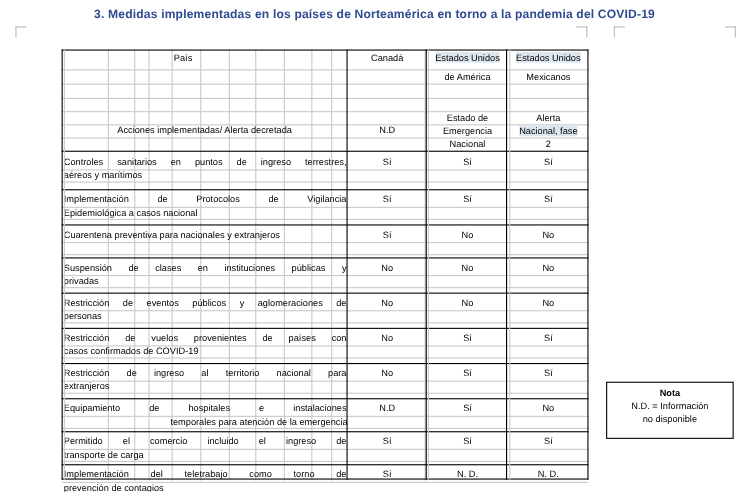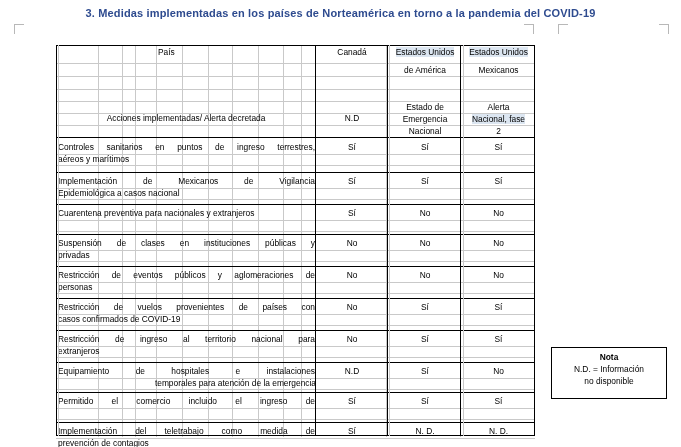--- a/index.html
+++ b/index.html
@@ -154,21 +154,21 @@
     <div class="cell center" style="left: 406px; top: 69px; width: 73px; height: 13px;"><span class="hl">Nacional, fase</span></div>
     <div class="cell center" style="left: 406px; top: 81px; width: 73px; height: 13px;">2</div>
     <div class="cell just" style="left: 0px; top: 97px; width: 260px; height: 12px;">Controles sanitarios en puntos de ingreso terrestres,</div>
     <div class="cell leftpad" style="left: 0px; top: 109px; width: 260px; height: 12px;">aéreos y marítimos</div>
     <div class="cell center" style="left: 260px; top: 97px; width: 72px; height: 12px;">Sí</div>
     <div class="cell center" style="left: 332px; top: 97px; width: 74px; height: 12px;">Sí</div>
     <div class="cell center" style="left: 406px; top: 97px; width: 73px; height: 12px;">Sí</div>
     <div class="grid-faint grid-h" style="left: 0px; top: 109px; width: 479px;"></div>
     <div class="grid-faint grid-h" style="left: 0px; top: 120px; width: 479px;"></div>
     <div class="rule rule-h" style="left: 0px; top: 127px; width: 479px;"></div>
-    <div class="cell just" style="left: 0px; top: 131px; width: 260px; height: 12px;">Implementación de Mexicanos de Vigilancia</div>
+    <div class="cell just" style="left: 0px; top: 131px; width: 260px; height: 12px;">Implementación de Protocolos de Vigilancia</div>
     <div class="cell leftpad" style="left: 0px; top: 143px; width: 260px; height: 12px;">Epidemiológica a casos nacional</div>
     <div class="cell center" style="left: 260px; top: 131px; width: 72px; height: 12px;">Sí</div>
     <div class="cell center" style="left: 332px; top: 131px; width: 74px; height: 12px;">Sí</div>
     <div class="cell center" style="left: 406px; top: 131px; width: 73px; height: 12px;">Sí</div>
     <div class="grid-faint grid-h" style="left: 0px; top: 143px; width: 479px;"></div>
     <div class="grid-faint grid-h" style="left: 0px; top: 154px; width: 479px;"></div>
     <div class="rule rule-h" style="left: 0px; top: 159px; width: 479px;"></div>
     <div class="cell leftpad" style="left: 0px; top: 163px; width: 260px; height: 12px;">Cuarentena preventiva para nacionales y extranjeros</div>
     <div class="cell center" style="left: 260px; top: 163px; width: 72px; height: 12px;">Sí</div>
     <div class="cell center" style="left: 332px; top: 163px; width: 74px; height: 12px;">No</div>
@@ -210,27 +210,28 @@
     <div class="rule rule-h" style="left: 0px; top: 317px; width: 479px;"></div>
     <div class="cell just" style="left: 0px; top: 321px; width: 260px; height: 12px;">Equipamiento de hospitales e instalaciones</div>
     <div class="cell leftpad" style="left: 0px; top: 333px; width: 260px; height: 12px; text-align: right;">temporales para atención de la emergencia</div>
     <div class="cell center" style="left: 260px; top: 321px; width: 72px; height: 12px;">N.D</div>
     <div class="cell center" style="left: 332px; top: 321px; width: 74px; height: 12px;">Sí</div>
     <div class="cell center" style="left: 406px; top: 321px; width: 73px; height: 12px;">No</div>
     <div class="grid-faint grid-h" style="left: 0px; top: 333px; width: 479px;"></div>
     <div class="grid-faint grid-h" style="left: 0px; top: 344px; width: 479px;"></div>
     <div class="rule rule-h" style="left: 0px; top: 347px; width: 479px;"></div>
     <div class="cell just" style="left: 0px; top: 351px; width: 260px; height: 12px;">Permitido el comercio incluido el ingreso de</div>
+    <div class="cell leftpad" style="left: 0px; top: 363px; width: 260px; height: 12px;">transporte de carga</div>
     <div class="cell center" style="left: 260px; top: 351px; width: 72px; height: 12px;">Sí</div>
     <div class="cell center" style="left: 332px; top: 351px; width: 74px; height: 12px;">Sí</div>
     <div class="cell center" style="left: 406px; top: 351px; width: 73px; height: 12px;">Sí</div>
     <div class="grid-faint grid-h" style="left: 0px; top: 363px; width: 479px;"></div>
     <div class="grid-faint grid-h" style="left: 0px; top: 374px; width: 479px;"></div>
     <div class="rule rule-h" style="left: 0px; top: 377px; width: 479px;"></div>
-    <div class="cell just" style="left: 0px; top: 381px; width: 260px; height: 12px;">Implementación del teletrabajo como medida de</div>
+    <div class="cell just" style="left: 0px; top: 381px; width: 260px; height: 12px;">Implementación del teletrabajo como torno de</div>
     <div class="cell leftpad" style="left: 0px; top: 393px; width: 260px; height: 12px;">prevención de contagios</div>
     <div class="cell center" style="left: 260px; top: 381px; width: 72px; height: 12px;">Sí</div>
     <div class="cell center" style="left: 332px; top: 381px; width: 74px; height: 12px;">N. D.</div>
     <div class="cell center" style="left: 406px; top: 381px; width: 73px; height: 12px;">N. D.</div>
     <div class="grid-faint grid-h" style="left: 0px; top: 393px; width: 479px;"></div>
     <div class="rule rule-h" style="left: 0px; top: 0px; width: 479px;"></div>
     <div class="rule rule-h" style="left: 0px; top: 92px; width: 479px;"></div>
     <div class="rule rule-h" style="left: 0px; top: 390px; width: 479px;"></div>
     <div class="rule rule-v" style="left: 0px; top: 0px; height: 391px;"></div>
     <div class="rule rule-v" style="left: 259px; top: 0px; height: 391px;"></div>

